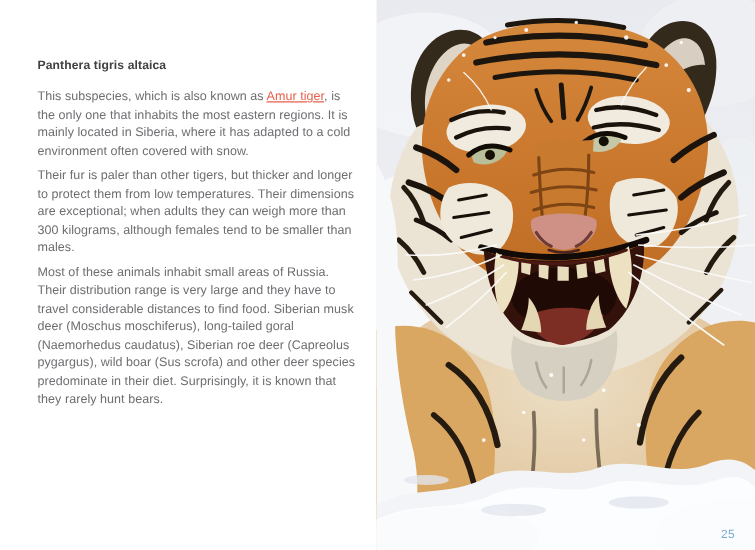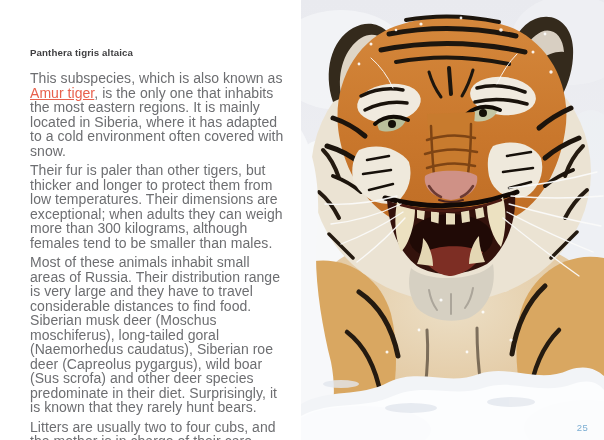--- a/index.html
+++ b/index.html
@@ -7,42 +7,41 @@
     position:relative;width:604px;height:440px;background:#ffffff;overflow:hidden;
     font-family:"Liberation Sans","DejaVu Sans",sans-serif;
   }
   .text-column{
     position:absolute;left:30px;top:47px;width:258px;
   }
   .article-title{
     font-size:9.7px;font-weight:bold;color:#414042;margin:0 0 13px 0;letter-spacing:0.1px;
   }
   .text-column p{
-    font-size:14px;line-height:14.5px;color:#6d6e71;margin:0 0 5px 0;letter-spacing:0.05px;
+    font-size:10px;line-height:14.5px;color:#6d6e71;margin:0 0 5px 0;letter-spacing:0.05px;
   }
   .inline-link{color:#e8604c;text-decoration:underline;cursor:pointer;}
   .image-panel{
     position:absolute;left:301px;top:0;width:303px;height:440px;overflow:hidden;text-decoration:underline;
   }
   .image-panel svg{display:block;}
   .page-number{
     position:absolute;right:16px;bottom:7px;font-size:9.5px;color:#7badd2;letter-spacing:0.3px;
   }
 </style>
 </head>
 <body>
 
 <div class="page">
 
   <div class="text-column">
     <h1 class="article-title">Panthera tigris altaica</h1>
     <p><span>This subspecies, which is also known as </span><a class="inline-link">Amur tiger</a><span>, is the only one that inhabits the most eastern regions. It is mainly located in Siberia, where it has adapted to a cold environment often covered with snow.</span></p>
     <p>Their fur is paler than other tigers, but thicker and longer to protect them from low temperatures. Their dimensions are exceptional; when adults they can weigh more than 300 kilograms, although females tend to be smaller than males.</p>
     <p>Most of these animals inhabit small areas of Russia. Their distribution range is very large and they have to travel considerable distances to find food. Siberian musk deer (Moschus moschiferus), long-tailed goral (Naemorhedus caudatus), Siberian roe deer (Capreolus pygargus), wild boar (Sus scrofa) and other deer species predominate in their diet. Surprisingly, it is known that they rarely hunt bears.</p>
-    <p>Litters are usually two to four cubs, and the mother is in charge of their care. When they grow up and acquire skills to hunt and live alone they separate from it, but females take longer to do so.</p>
   </div>
 
   <div class="image-panel">
     <svg width="303" height="440" viewBox="0 0 303 440" xmlns="http://www.w3.org/2000/svg">
       <defs>
         <linearGradient id="snowGrad" x1="0" y1="0" x2="0" y2="1">
           <stop offset="0" stop-color="#e9eaef"></stop>
           <stop offset="1" stop-color="#f3f4f7"></stop>
         </linearGradient>
         <linearGradient id="furGrad" x1="0" y1="0" x2="0" y2="1">

